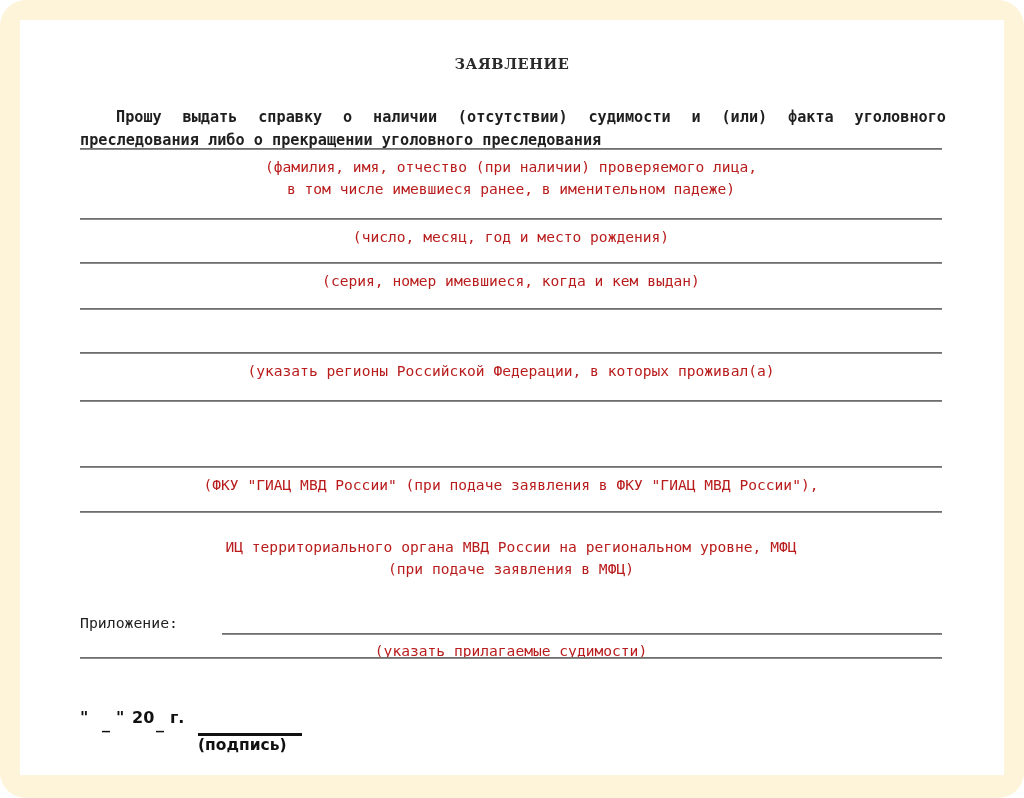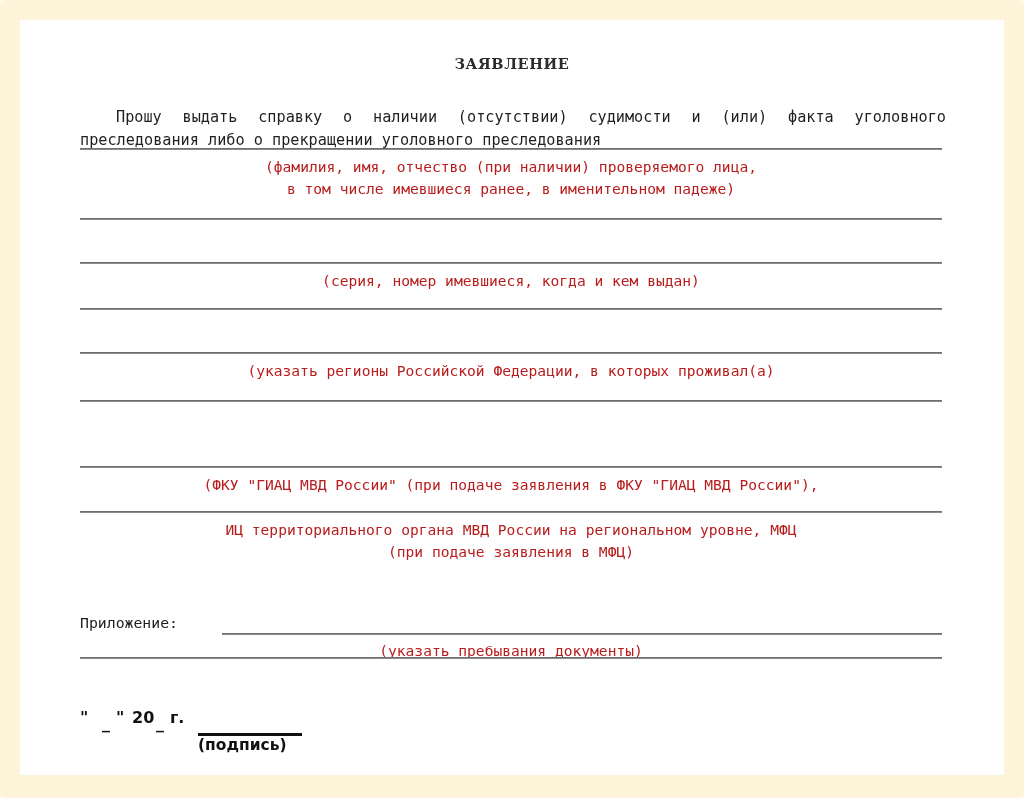--- a/index.html
+++ b/index.html
@@ -16,21 +16,21 @@
   }
 
   
   .page-frame {
     position: absolute;
     left: 0;
     top: 0;
     width: 1024px;
     height: 798px;
     background: #fdf4d9;
-    border-radius: 4px;
+    border-radius: 26px;
     box-sizing: border-box;
   }
 
   
   .document-sheet {
     position: absolute;
     left: 20px;
     top: 20px;
     width: 984px;
     height: 755px;
@@ -178,51 +178,52 @@
 </style>
 </head>
 <body>
 
 <div class="page-frame">
 
   <div class="document-sheet">
 
     <div class="doc-title">ЗАЯВЛЕНИЕ</div>
 
-    <div class="body-para" style="top:86px;">Прошу выдать справку о наличии (отсутствии) судимости и (или) факта уголовного преследования либо о прекращении уголовного преследования</div>
+    <div class="body-para" style="top:86px;font-weight:bold;">Прошу выдать справку о наличии (отсутствии) судимости и (или) факта уголовного преследования либо о прекращении уголовного преследования</div>
 
     <div class="rule" style="top:128px;"></div>
     <div class="caption caption-2line" style="top:136px;">(фамилия, имя, отчество (при наличии) проверяемого лица,
 в том числе имевшиеся ранее, в именительном падеже)</div>
 
     <div class="rule" style="top:198px;"></div>
+    <div class="caption" style="top:206px;">(число, месяц, год и место рождения)</div>
 
     <div class="rule" style="top:242px;"></div>
     <div class="caption" style="top:250px;">(серия, номер имевшиеся, когда и кем выдан)</div>
 
     <div class="rule" style="top:288px;"></div>
 
     <div class="rule" style="top:332px;"></div>
     <div class="caption" style="top:340px;">(указать регионы Российской Федерации, в которых проживал(а)</div>
 
     <div class="rule" style="top:380px;"></div>
 
 
     <div class="rule" style="top:446px;"></div>
     <div class="caption" style="top:454px;">(ФКУ "ГИАЦ МВД России" (при подаче заявления в ФКУ "ГИАЦ МВД России"),</div>
 
     <div class="rule" style="top:491px;"></div>
-    <div class="caption caption-2line" style="top:499px;">ИЦ территориального органа МВД России на региональном уровне, МФЦ
+    <div class="caption caption-2line" style="top:516px;">ИЦ территориального органа МВД России на региональном уровне, МФЦ
 (при подаче заявления в МФЦ)</div>
 
     <div class="attach-row">
       <span class="attach-label">Приложение:</span>
       <span class="attach-rule"></span>
     </div>
-    <div class="caption" style="top:620px;">(указать пребывания документы)</div>
+    <div class="caption" style="top:620px;">(указать прилагаемые судимости)</div>
 
     <div class="rule" style="top:637px;"></div>
 
     <div class="date-block">
 
       <span class="date-line" style="left:0; top:0;">"</span>
 
       <span class="dash-mark" style="left:22px; top:6px;">_</span>
 
       <span class="date-line" style="left:36px; top:0;">"</span>

